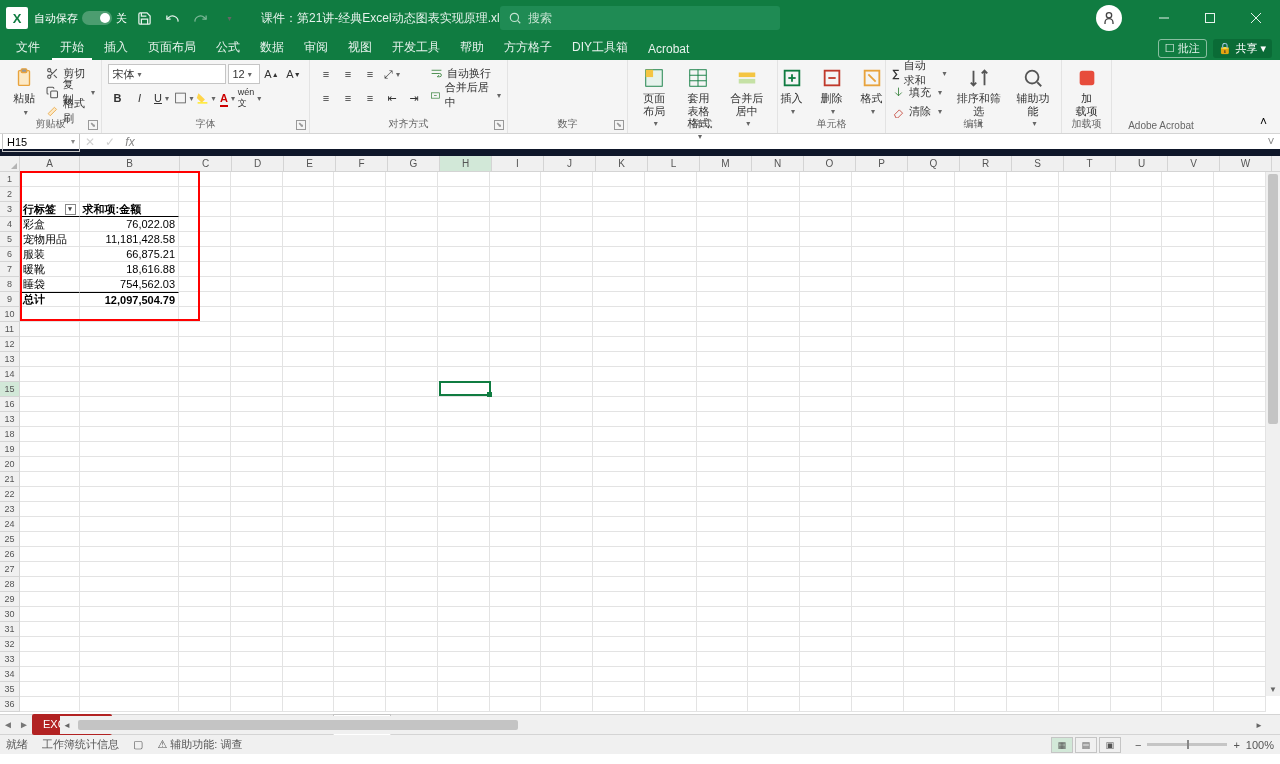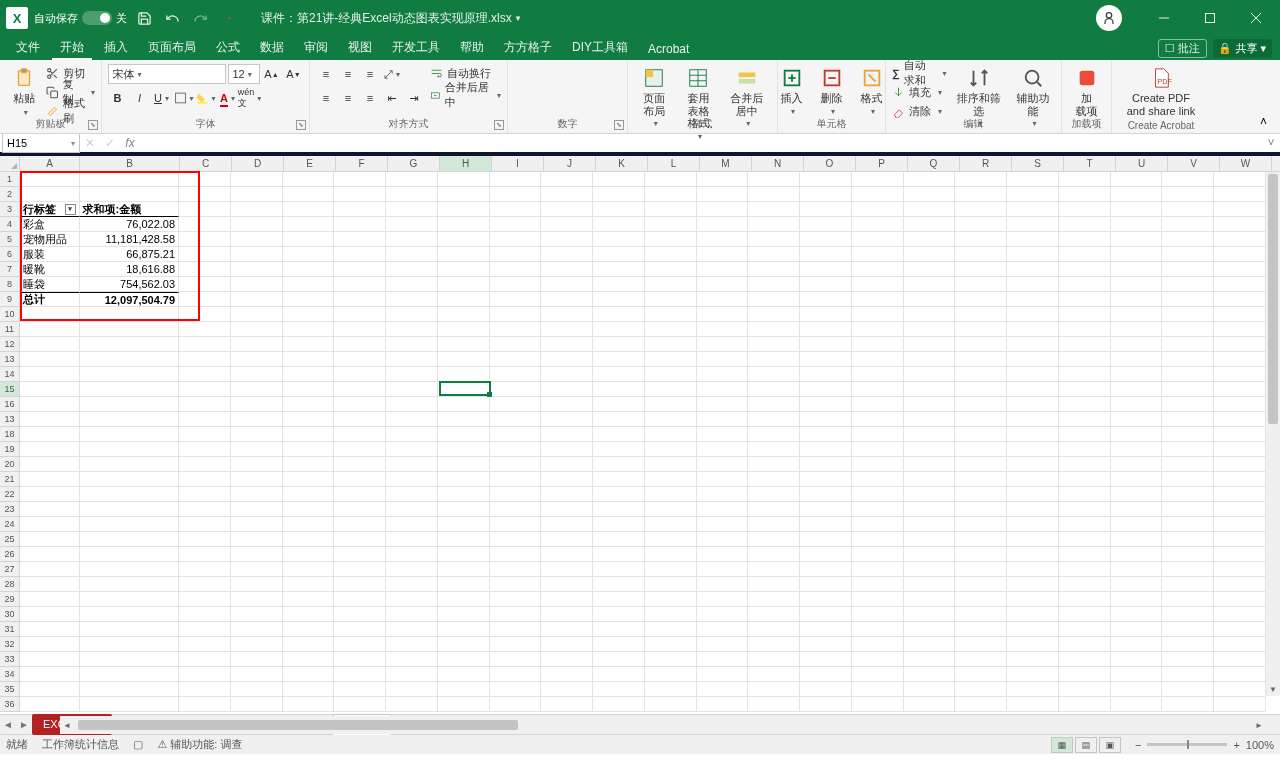--- a/index.html
+++ b/index.html
@@ -43,21 +43,21 @@
     .smbtn{width:20px;height:20px;display:inline-flex;align-items:center;justify-content:center;border-radius:2px;}
     .smbtn svg{width:14px;height:14px;}
     .input-like{border:1px solid #c5c5c5;background:#fff;height:20px;font-size:11px;padding:0 4px;display:inline-flex;align-items:center;}
     .dd::after{content:"▾";font-size:8px;color:#666;margin-left:3px;}
     .collapse{position:absolute; right:6px; bottom:4px; width:14px;height:14px;}
     .stack{display:flex;flex-direction:column;gap:1px;align-items:flex-start;font-size:11px;color:#333;}
     .stack .r{display:flex;align-items:center;gap:4px;height:18px;}
     .stack .r svg{width:13px;height:13px;}
 
     
-    .fbar{height:22px; background:#fff; border-bottom:4px solid #0f172a; display:flex; align-items:center;}
+    .fbar{height:22px; background:#fff; border-bottom:7px solid #0f172a; display:flex; align-items:center;}
     .namebox{width:78px;border:1px solid #c5c5c5;height:20px;margin-left:2px;padding:0 4px;font-size:11px;display:flex;align-items:center;justify-content:space-between;}
     .fbar .ic{width:20px;height:20px;display:inline-flex;align-items:center;justify-content:center;color:#888;}
     .fx{font-style:italic;color:#555;}
     .fbar-expand{margin-left:auto;width:18px;text-align:center;color:#888;}
 
     
     .sheet{position:relative; height:558px; overflow:hidden;}
     .colhdrs{display:flex;height:16px;background:#f0f0f0;border-bottom:1px solid #d4d4d4; margin-left:20px;}
     .colhdr{border-right:1px solid #d4d4d4;font-size:10px;color:#555;display:flex;align-items:center;justify-content:center;}
     .colhdr.sel{background:#d2e8d8;}
@@ -128,20 +128,27 @@
           <path d="M21 7v6h-6"></path>
           <path d="M3 17a9 9 0 0115-6.7L21 13"></path>
         </svg>
       </span>
     <span class="qat-btn dd"></span>
     <div class="filename">
       <span>课件：第21讲-经典Excel动态图表实现原理.xlsx</span>
       <span style="font-size:9px;">▾</span>
     </div>
   </div>
+  <div class="search">
+    <svg viewBox="0 0 24 24" fill="none" stroke="currentColor" stroke-width="2">
+        <circle cx="11" cy="11" r="7"></circle>
+        <line x1="21" y1="21" x2="16.65" y2="16.65"></line>
+      </svg>
+    <span>搜索</span>
+  </div>
   <div class="titlebar-right">
     <span class="avatar">
         <svg width="16" height="16" viewBox="0 0 24 24" fill="none" stroke="currentColor" stroke-width="2">
           <circle cx="12" cy="8" r="4"></circle>
           <path d="M6 21v-2a6 6 0 0112 0v2"></path>
         </svg>
       </span>
     <span class="win-btn">
         <svg width="12" height="12" viewBox="0 0 12 12">
           <line x1="1" y1="6" x2="11" y2="6" stroke="currentColor" stroke-width="1"></line>
@@ -425,31 +432,21 @@
             <rect x="4" y="4" width="16" height="16" rx="3"></rect>
           </svg>
         </span>
         <span style="white-space:pre-line;">加
 载项</span>
       </div>
     <div class="gtitle">加载项</div>
   </div>
 
   <div class="rgroup" style="width:98px;border-right:none;">
-    <div class="bigbtn">
-        <span class="ic">
-          <svg viewBox="0 0 24 24">
-            <path d="M6 2h9l5 5v15H6z" fill="#fff" stroke="#c0392b"></path>
-            <text x="8" y="18" font-size="8" fill="#c0392b">PDF</text>
-          </svg>
-        </span>
-        <span style="white-space:pre-line;">Create PDF
-and share link</span>
-      </div>
-    <div class="gtitle">Create Acrobat</div>
+    <div class="gtitle">Adobe Acrobat</div>
   </div>
 
   <span class="collapse">˄</span>
 </div>
 
 <div class="fbar">
   <div class="namebox">
       <span>H15</span>
       <span style="font-size:8px;color:#888;">▾</span>
     </div>

